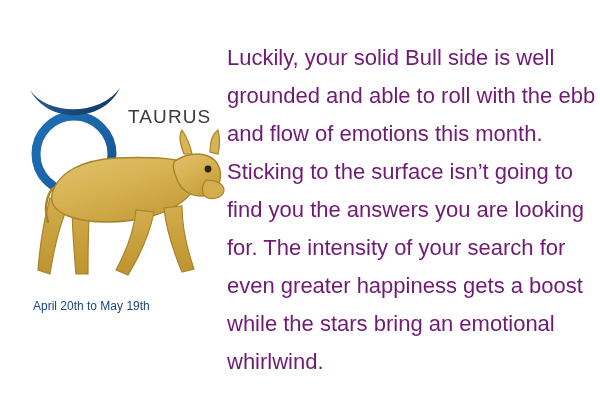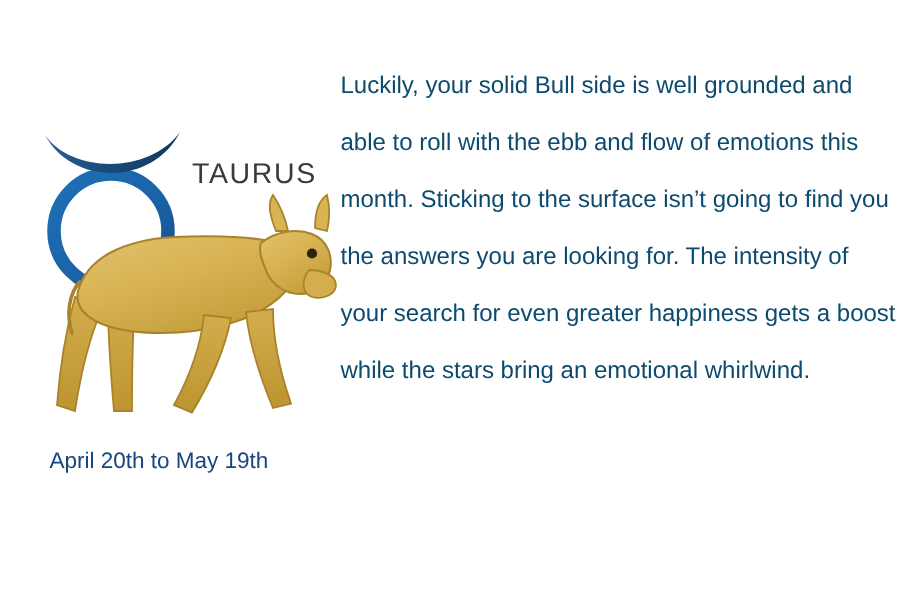--- a/index.html
+++ b/index.html
@@ -56,21 +56,21 @@
     top: 108px;
     width: 208px;
     height: 168px;
   }
 
   .date-range {
     position: absolute;
     left: 33px;
     top: 283px;
     width: 200px;
-    font-size: 15px;
+    font-size: 12px;
     color: #17457e;
     white-space: nowrap;
   }
 
   
   .text-panel {
     position: absolute;
     left: 193px;
     top: 0;
     width: 407px;
@@ -86,23 +86,23 @@
     color: #17457e;
     letter-spacing: 0.2px;
     white-space: nowrap;
   }
 
   .horoscope-body {
     position: absolute;
     left: 34px;
     top: 39px;
     width: 370px;
-    font-size: 16px;
+    font-size: 22px;
     line-height: 38px;
-    color: #0c4a6e;
+    color: #701a75;
     text-align: left;
   }
 </style>
 </head>
 <body>
 
 <div id="page">
 
   <div class="emblem-panel">
 

